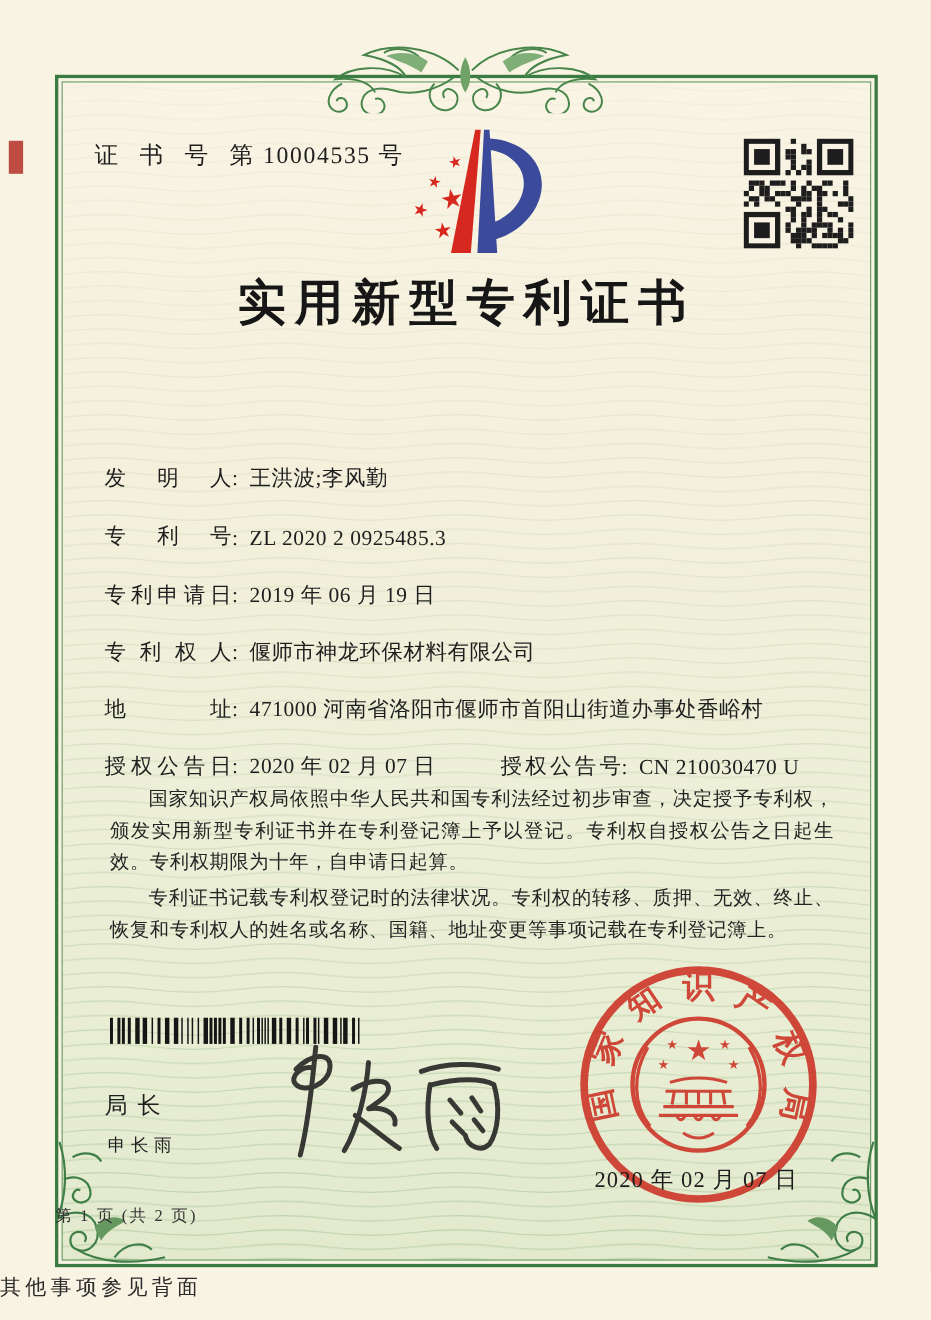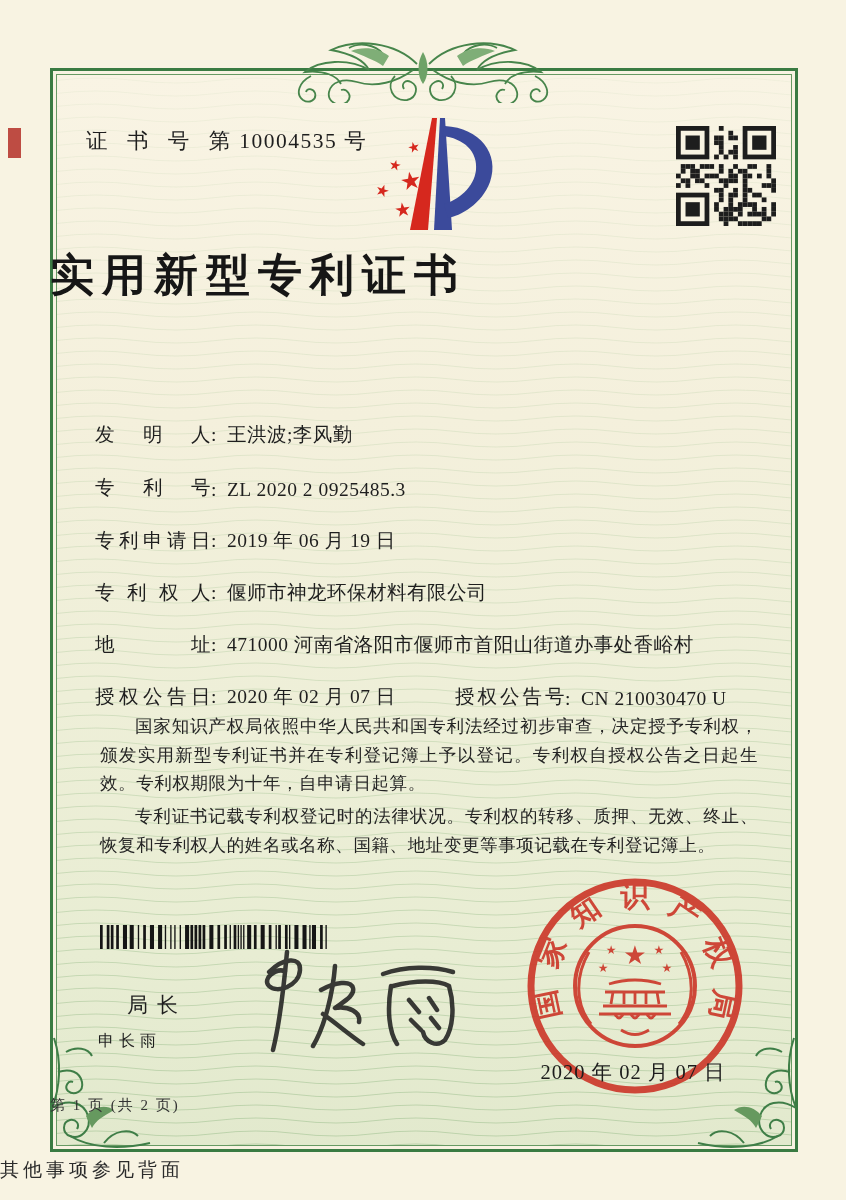--- a/index.html
+++ b/index.html
@@ -14,35 +14,35 @@
   .edge-mark{position:absolute;left:8px;top:128px;width:13px;height:30px;background:#b5342c;opacity:.88;}
   .ornament-top{position:absolute;left:283px;top:33px;}
   .corner-fl{position:absolute;}
   
   .cert-no{position:absolute;left:86px;top:126px;font-size:21.5px;white-space:nowrap;}
   .cert-no .pre{letter-spacing:7px;margin-top:24px;}
   .cert-no .num{letter-spacing:1.5px;margin-left:2px;}
   .cert-no .suf{margin-left:7px;}
   .logo{position:absolute;left:352px;top:112px;}
   .qr{position:absolute;left:676px;top:126px;}
-  .doc-title{position:absolute;left:50px;top:246px;width:748px;
+  .doc-title{position:absolute;left:50px;top:246px;width:748px;text-align:center;
              font-size:44px;font-weight:bold;letter-spacing:8px;color:#161616;}
   
   .frow{position:absolute;left:95px;font-size:19.5px;white-space:nowrap;letter-spacing:.5px;}
   .flabel{display:inline-block;width:116px;text-align:justify;text-align-last:justify;vertical-align:bottom;}
   .fcolon{margin-right:10px;}
   .grp2{position:absolute;left:360px;top:0;}
   .grp2 .flabel{width:110px;}
   
   .body-text{position:absolute;left:96px;top:708px;width:666px;font-size:17.5px;
              line-height:1.64;letter-spacing:.6px;color:#242424;text-align:justify;}
   .body-text p{margin:4px;text-indent:2em;}
   
   .barcode{position:absolute;left:100px;top:925px;}
-  .post{position:absolute;left:95px;top:991px;font-size:21px;letter-spacing:9px;margin-left:32px;}
+  .post{position:absolute;left:95px;top:991px;font-size:21px;letter-spacing:9px;}
   .dname{position:absolute;left:98px;top:1031px;font-size:16px;letter-spacing:5px;}
   .sig{position:absolute;left:225px;top:944px;}
   .seal{position:absolute;left:504px;top:858px;}
   .seal-date{position:absolute;left:498px;top:1058px;width:270px;text-align:center;
              font-size:20.5px;letter-spacing:1px;color:#1c1c1c;}
   .page-info{position:absolute;left:50px;top:1096px;width:748px;
              font-size:15px;letter-spacing:2px;color:#333;}
   .back-note{position:absolute;left:0;top:1157px;width:846px;text-align:left;
              font-size:19px;letter-spacing:4px;color:#2b2b2b;}
 </style>

